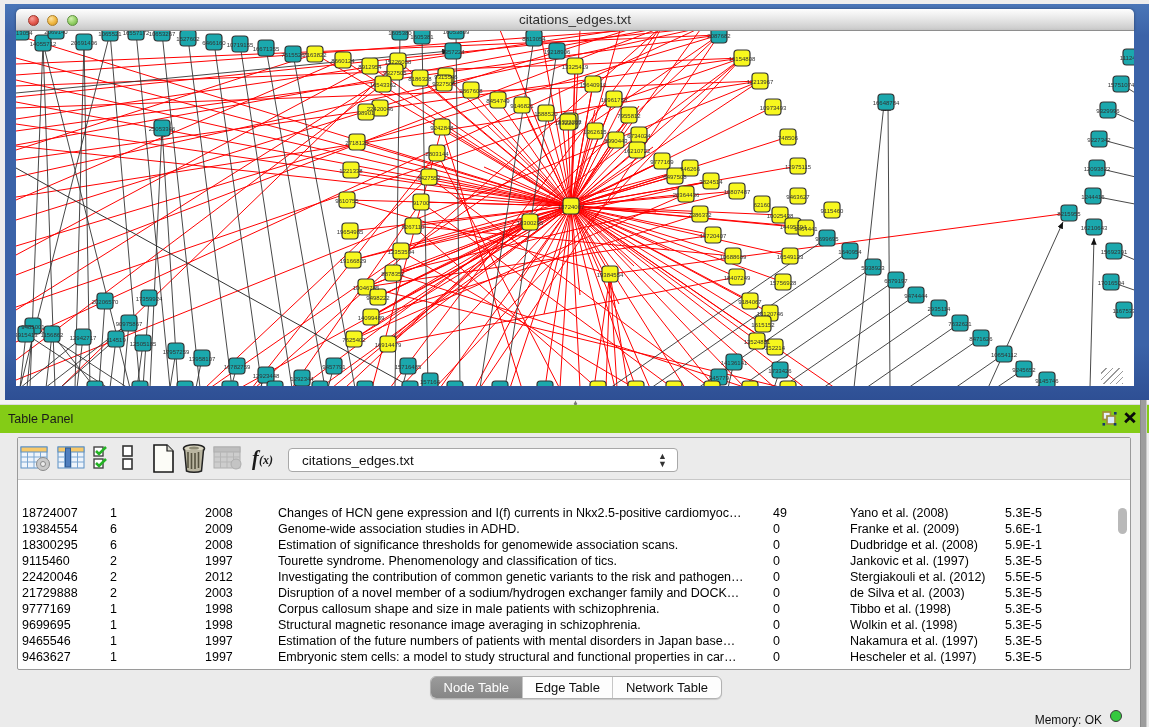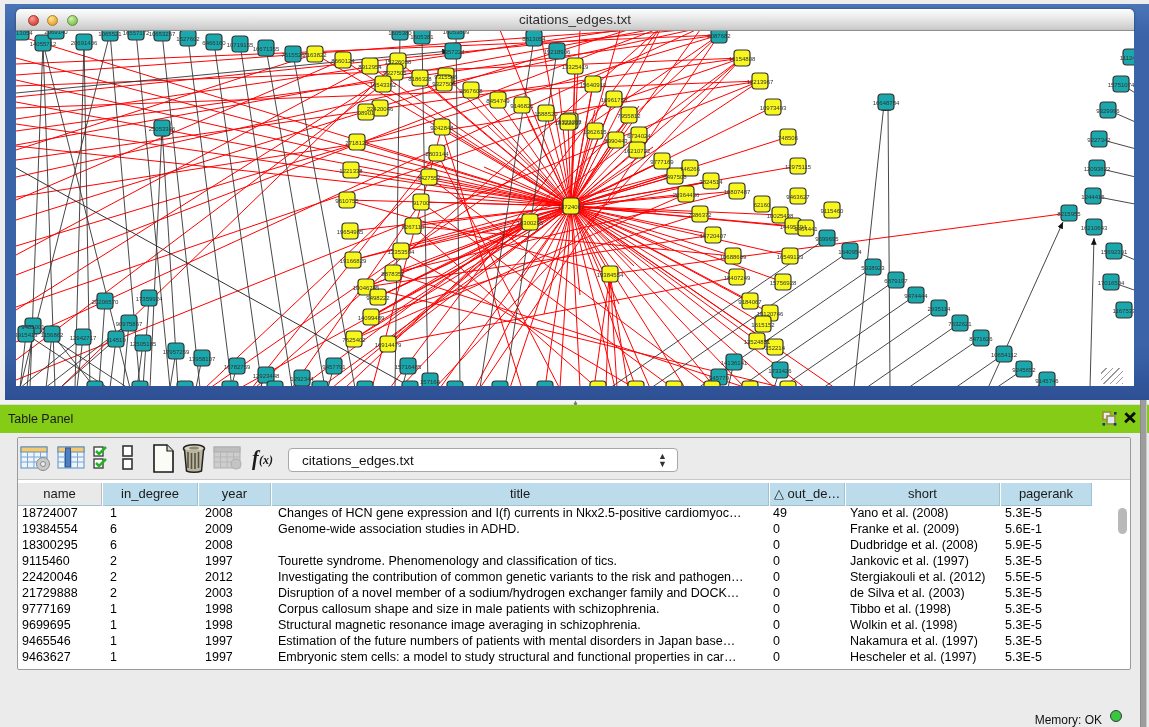--- a/index.html
+++ b/index.html
@@ -671,29 +671,20 @@
             <circle cx="22" cy="17" r="5" fill="#b7b7b7" stroke="#999"></circle>
           </g>
 
           <g transform="translate(234,10)">
             <text x="0" y="17" font-family="Liberation Serif,serif" font-style="italic" font-weight="bold" font-size="20" fill="#1a1a1a">f</text>
             <text x="7" y="16" font-family="Liberation Serif,serif" font-style="italic" font-weight="bold" font-size="12" fill="#1a1a1a">(x)</text>
           </g>
         </svg>
         <div id="dropdown">citations_edges.txt<div id="stepper">▲<br>▼</div></div>
       </div>
-      <div id="thead">
-        <div class="hc" style="left:0;width:84px;background:#e9e9e9;border-right:1px solid #bdbdbd">name</div>
-        <div class="hc" style="left:85px;width:95px">in_degree</div>
-        <div class="hc" style="left:181px;width:72px">year</div>
-        <div class="hc" style="left:254px;width:497px">title</div>
-        <div class="hc" style="left:752px;width:75px;text-align:left;padding-left:4px">△ out_de…</div>
-        <div class="hc" style="left:828px;width:154px">short</div>
-        <div class="hc" style="left:983px;width:91px">pagerank</div>
-      </div>
       <div id="tbody">
           <div class="trow">
             <div class="c0">18724007</div>
             <div class="c1">1</div>
             <div class="c2">2008</div>
             <div class="c3">Changes of HCN gene expression and I(f) currents in Nkx2.5-positive cardiomyoc…</div>
             <div class="c4">49</div>
             <div class="c5">Yano et al. (2008)</div>
             <div class="c6">5.3E-5</div>
           </div>
@@ -703,23 +694,24 @@
             <div class="c2">2009</div>
             <div class="c3">Genome-wide association studies in ADHD.</div>
             <div class="c4">0</div>
             <div class="c5">Franke et al. (2009)</div>
             <div class="c6">5.6E-1</div>
           </div>
 <div class="trow">
             <div class="c0">18300295</div>
             <div class="c1">6</div>
             <div class="c2">2008</div>
+            <div class="c3">Estimation of significance thresholds for genomewide association scans.</div>
             <div class="c4">0</div>
             <div class="c5">Dudbridge et al. (2008)</div>
-            <div class="c6">5.9E-5</div>
+            <div class="c6">5.9E-1</div>
           </div>
 <div class="trow">
             <div class="c0">9115460</div>
             <div class="c1">2</div>
             <div class="c2">1997</div>
             <div class="c3">Tourette syndrome. Phenomenology and classification of tics.</div>
             <div class="c4">0</div>
             <div class="c5">Jankovic et al. (1997)</div>
             <div class="c6">5.3E-5</div>
           </div>
@@ -774,17 +766,22 @@
             <div class="c2">1997</div>
             <div class="c3">Embryonic stem cells: a model to study structural and functional properties in car…</div>
             <div class="c4">0</div>
             <div class="c5">Hescheler et al. (1997)</div>
             <div class="c6">5.3E-5</div>
           </div>
         </div>
       <div id="vscroll">
           <div id="vthumb"></div>
         </div>
+    </div>
+    <div id="tabs">
+      <div class="tab sel">Node Table</div>
+      <div class="tab">Edge Table</div>
+      <div class="tab" style="border-right:none">Network Table</div>
     </div>
     <div id="mem">Memory: OK</div>
     <div id="memdot"></div>
   </div>
   <div id="rstrip"></div>
 </div>
 </body></html>

